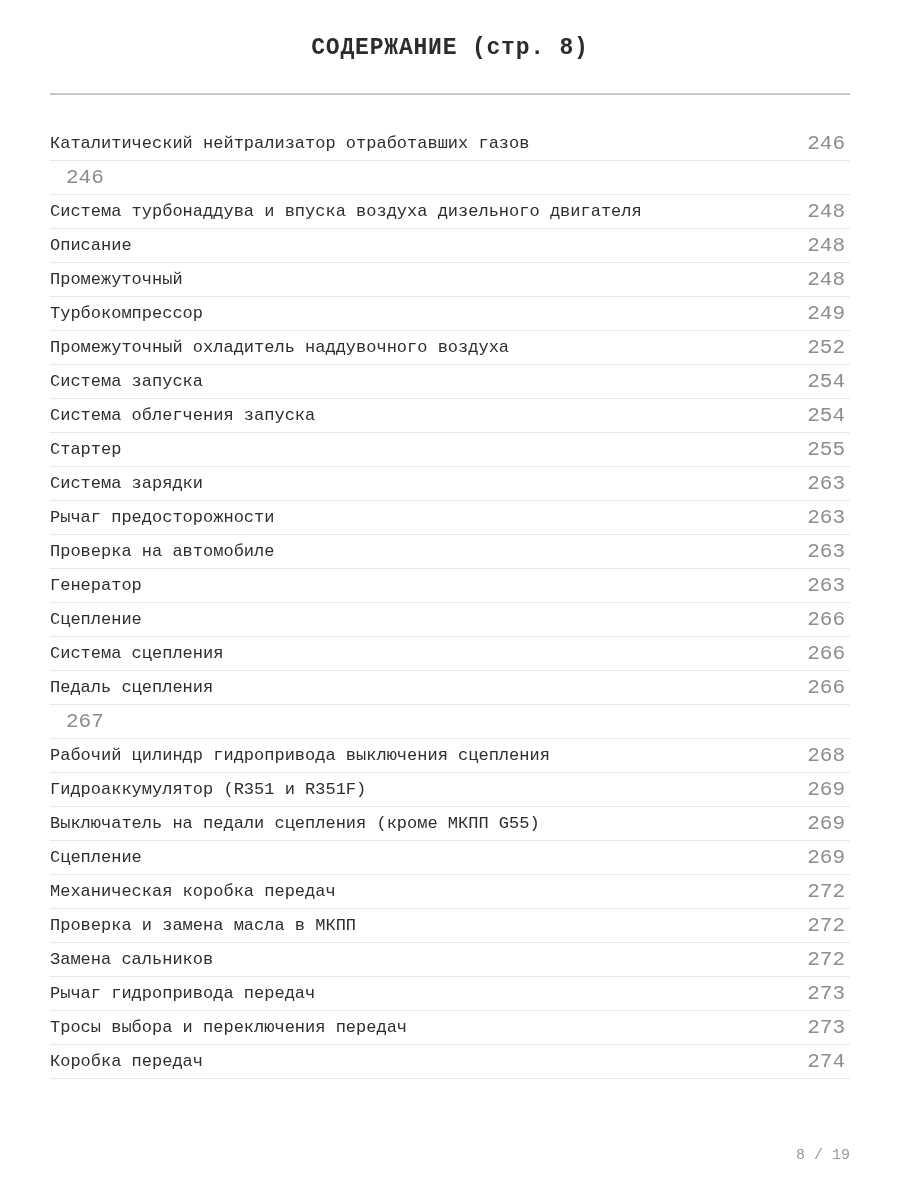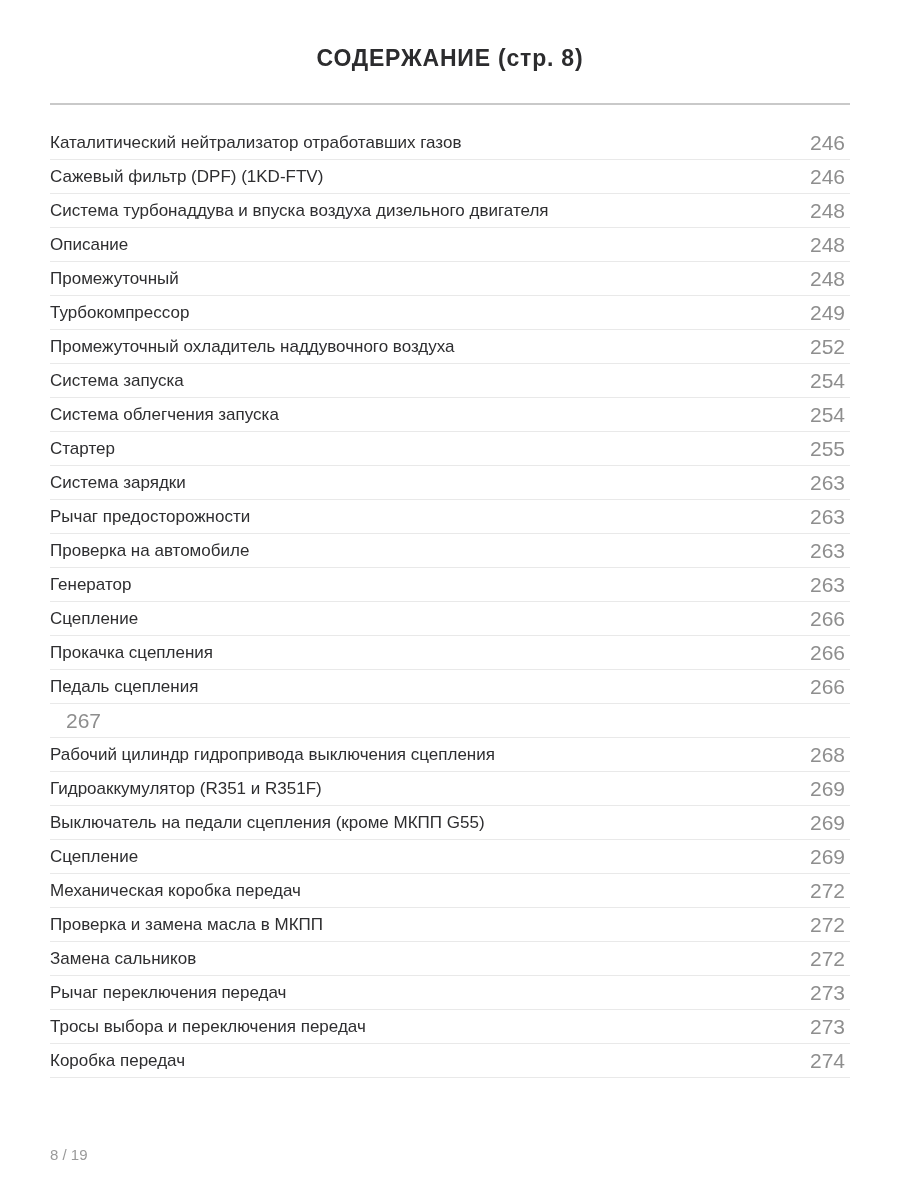--- a/index.html
+++ b/index.html
@@ -4,43 +4,43 @@
 <style>
   html, body {
     margin: 0;
     padding: 0;
     background: #ffffff;
   }
   .page {
     width: 900px;
     height: 1200px;
     box-sizing: border-box;
-    padding: 44px 50px 0;
+    padding: 34px 50px 0;
     background: #ffffff;
-    font-family: Liberation Sans, sans-serif;
+    font-family: Liberation Mono, monospace;
     position: relative;
     overflow: hidden;
   }
   .page-title {
     margin: 0 0 31px 0;
     text-align: center;
     font-size: 23px;
     line-height: 28px;
     font-weight: 700;
     letter-spacing: 0.8px;
     color: #2c2c2e;
   }
   .title-divider {
     height: 2px;
     background: #c9c9c9;
     border: none;
     margin: 0;
   }
   .toc-list {
-    margin-top: 21px;
+    margin-top: 32px;
     text-align: right;
   }
   .toc-row {
     display: flex;
     justify-content: space-between;
     align-items: center;
     height: 34px;
     box-sizing: border-box;
     border-bottom: 1px solid #e9e9e9;
     padding-right: 5px;
@@ -52,21 +52,21 @@
     overflow: hidden;
   }
   .toc-page {
     font-size: 21px;
     color: #8e8e8e;
     flex-shrink: 0;
     margin-left: 16px;
   }
   .page-footer {
     margin-top: 68px;
-    text-align: left;
+    text-align: right;
     font-size: 15px;
     line-height: 18px;
     color: #9a9a9a;
   }
 </style>
 </head>
 <body>
 
 <div class="page">
   <header>
@@ -74,21 +74,20 @@
     <div class="title-divider"></div>
   </header>
 
   <main class="toc-list">
   <div class="toc-row">
     <span class="toc-title">Каталитический нейтрализатор отработавших газов</span>
     <span class="toc-page">246</span>
   </div>
 
   <div class="toc-row">
-    <span class="toc-title">Сажевый фильтр (DPF) (1KD-FTV)</span>
     <span class="toc-page">246</span>
   </div>
 
   <div class="toc-row">
     <span class="toc-title">Система турбонаддува и впуска воздуха дизельного двигателя</span>
     <span class="toc-page">248</span>
   </div>
 
   <div class="toc-row">
     <span class="toc-title">Описание</span>
@@ -144,21 +143,21 @@
     <span class="toc-title">Генератор</span>
     <span class="toc-page">263</span>
   </div>
 
   <div class="toc-row">
     <span class="toc-title">Сцепление</span>
     <span class="toc-page">266</span>
   </div>
 
   <div class="toc-row">
-    <span class="toc-title">Прокачка сцепления</span>
+    <span class="toc-title">Система сцепления</span>
     <span class="toc-page">266</span>
   </div>
 
   <div class="toc-row">
     <span class="toc-title">Педаль сцепления</span>
     <span class="toc-page">266</span>
   </div>
 
   <div class="toc-row">
     <span class="toc-page">267</span>
@@ -193,21 +192,21 @@
     <span class="toc-title">Проверка и замена масла в МКПП</span>
     <span class="toc-page">272</span>
   </div>
 
   <div class="toc-row">
     <span class="toc-title">Замена сальников</span>
     <span class="toc-page">272</span>
   </div>
 
   <div class="toc-row">
-    <span class="toc-title">Рычаг переключения передач</span>
+    <span class="toc-title">Рычаг гидропривода передач</span>
     <span class="toc-page">273</span>
   </div>
 
   <div class="toc-row">
     <span class="toc-title">Тросы выбора и переключения передач</span>
     <span class="toc-page">273</span>
   </div>
 
   <div class="toc-row">
     <span class="toc-title">Коробка передач</span>

